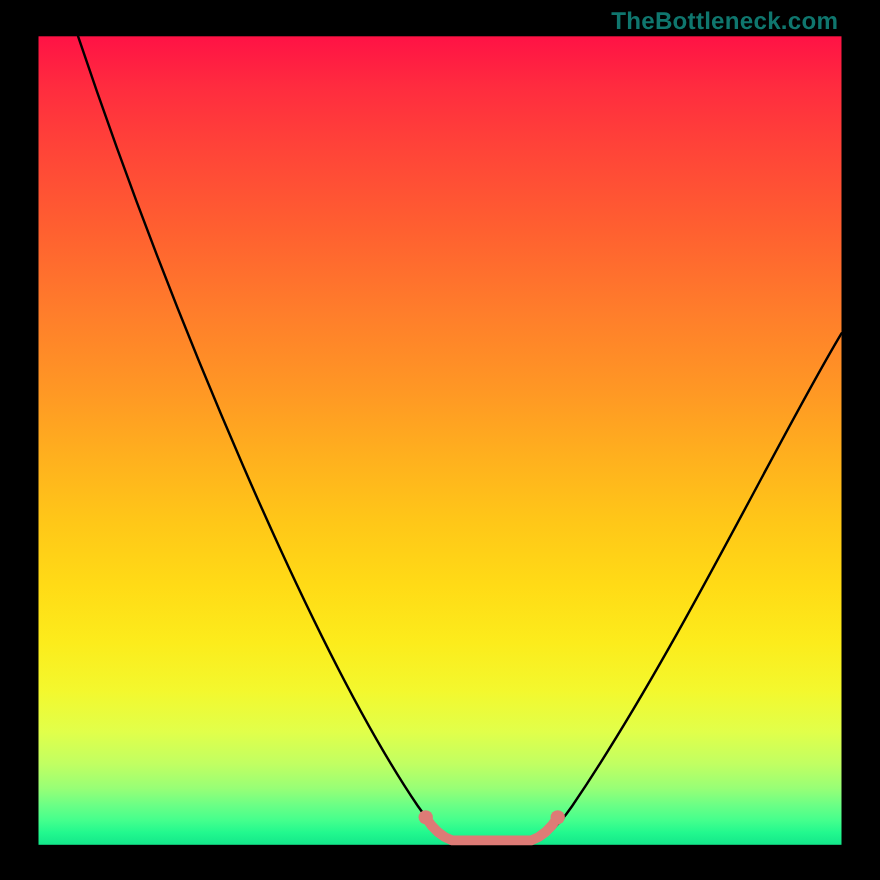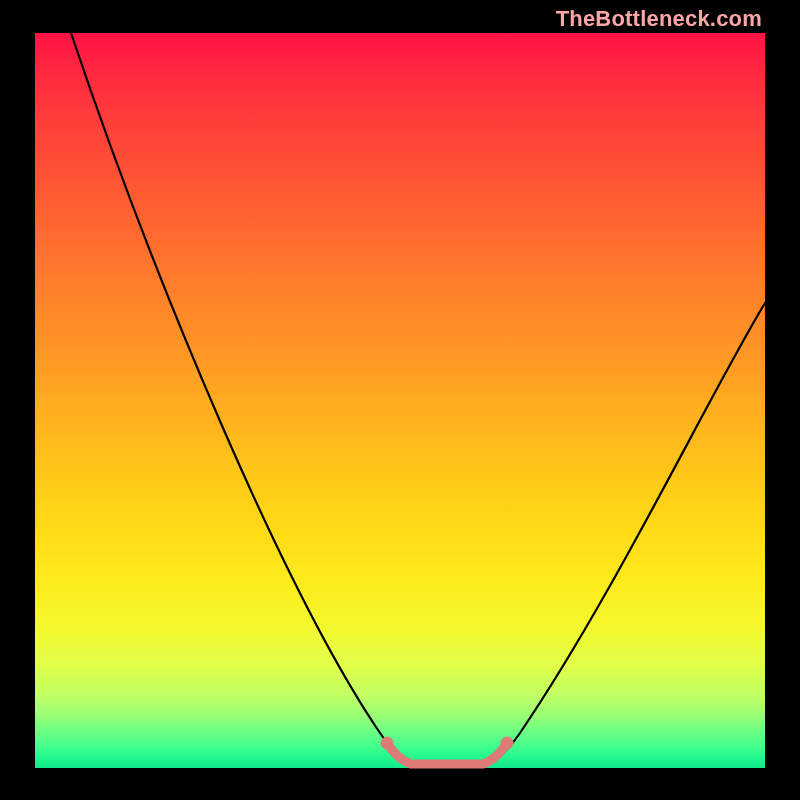--- a/index.html
+++ b/index.html
@@ -47,21 +47,21 @@
       #13e78a 100%
     );
   }
   .watermark {
     position: absolute;
     top: 6px;
     right: 38px;
     font-family: Arial, Helvetica, sans-serif;
     font-size: 22px;
     font-weight: 600;
-    color: #fca5a5;
+    color: #0f766e;
     letter-spacing: 0.2px;
     user-select: none;
   }
   svg.curve {
     position: absolute;
     left: 35px;
     top: 33px;
     width: 730px;
     height: 735px;
     overflow: visible;

